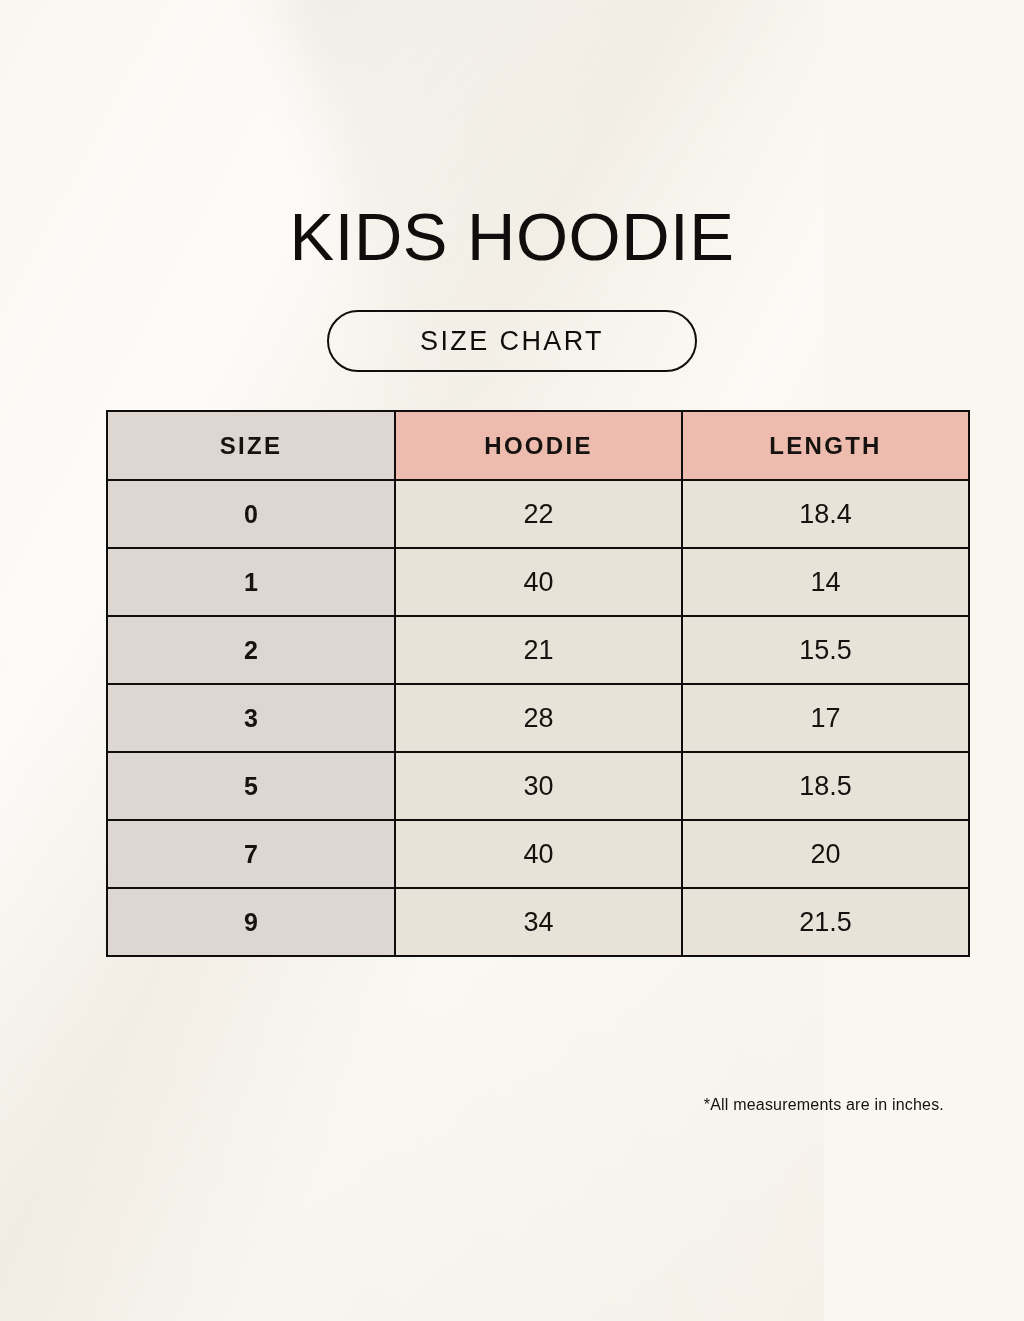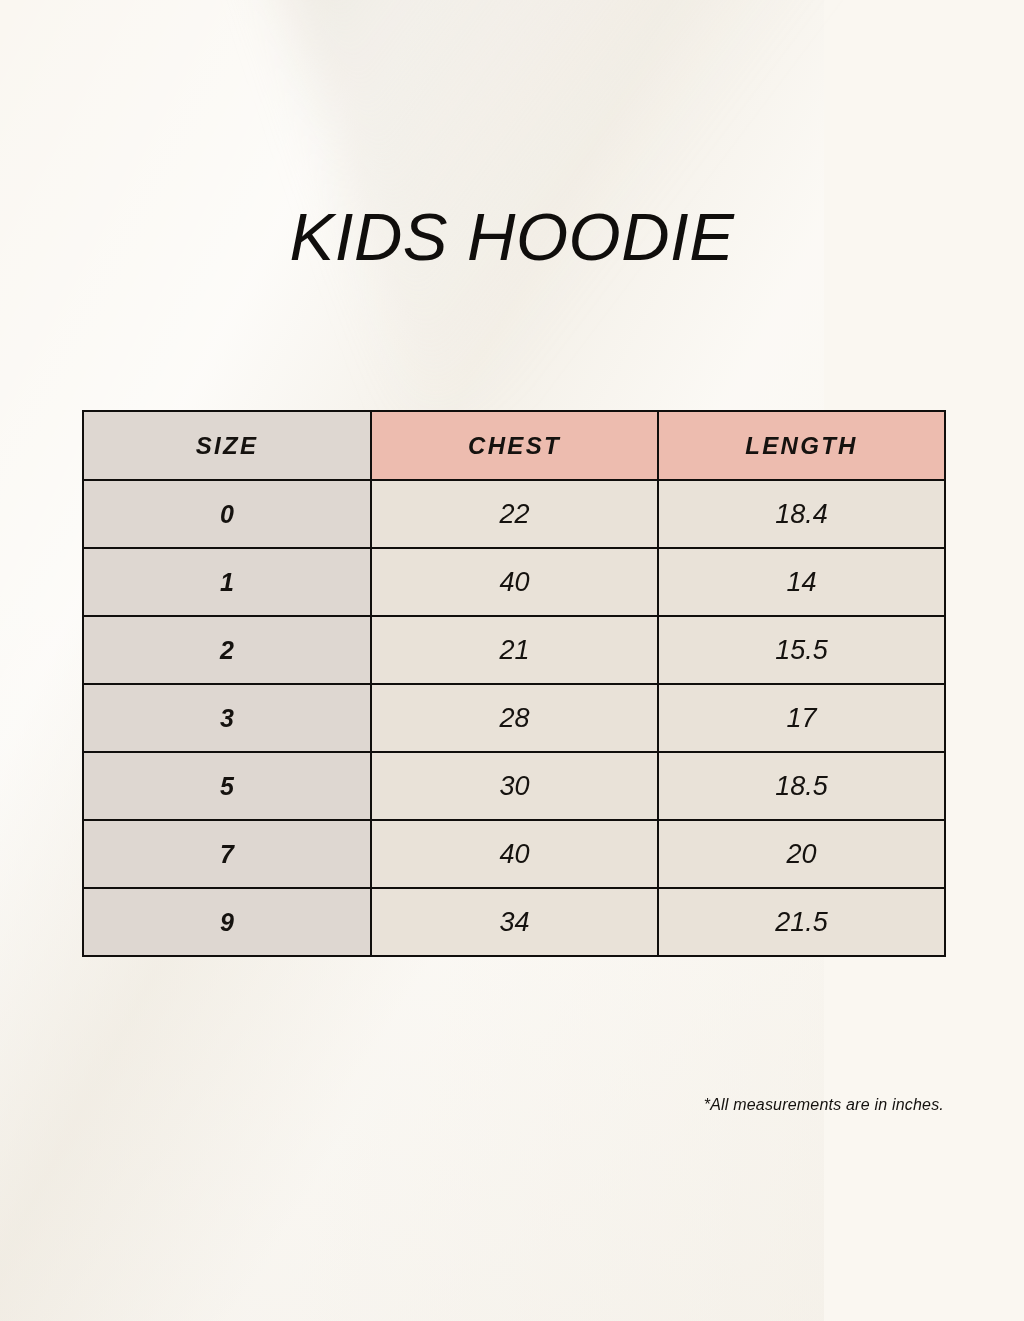--- a/index.html
+++ b/index.html
@@ -41,21 +41,20 @@
     pointer-events: none;
     background: linear-gradient(145deg, rgba(225,219,208,0.55), rgba(250,247,241,0) 62%);
     transform: rotate(-18deg);
     filter: blur(26px);
   }
 
   .page {
     position: relative;
     width: 824px;
     height: 1321px;
-    font-style: italic;
   }
 
   
   .title {
     position: absolute;
     left: 0;
     top: 200px;
     width: 1024px;
     text-align: center;
     font-size: 67px;
@@ -90,20 +89,21 @@
   .table-wrap {
     position: absolute;
     left: 82px;
     top: 410px;
     width: 862px;
   }
   table.size-table {
     width: 862px;
     border-collapse: collapse;
     table-layout: fixed;
+    margin-left: 24px;
   }
   table.size-table td,
   table.size-table th {
     border: 2px solid #100e0c;
     text-align: center;
     padding: 0;
     height: 68px;
     box-sizing: border-box;
   }
   table.size-table th {
@@ -151,32 +151,35 @@
 </head>
 <body>
 
 <div class="page">
 
   <div class="bg-sheen"></div>
   <div class="bg-sheen2"></div>
 
   <div class="title">KIDS HOODIE</div>
 
+  <div class="pill">
+    <span class="pill-label">SIZE CHART</span>
+  </div>
 
   <div class="table-wrap">
     <table class="size-table">
       <colgroup>
         <col class="c-size">
         <col class="c-chest">
         <col class="c-length">
       </colgroup>
       <thead>
         <tr>
           <th class="th-size">SIZE</th>
-          <th class="th-accent">CHEST</th>
+          <th class="th-accent">HOODIE</th>
           <th class="th-accent">LENGTH</th>
         </tr>
       </thead>
       <tbody id="size-table-body">
           <tr>
             <td class="td-size">0</td>
             <td class="td-val">22</td>
             <td class="td-val">18.4</td>
           </tr>
           <tr>

